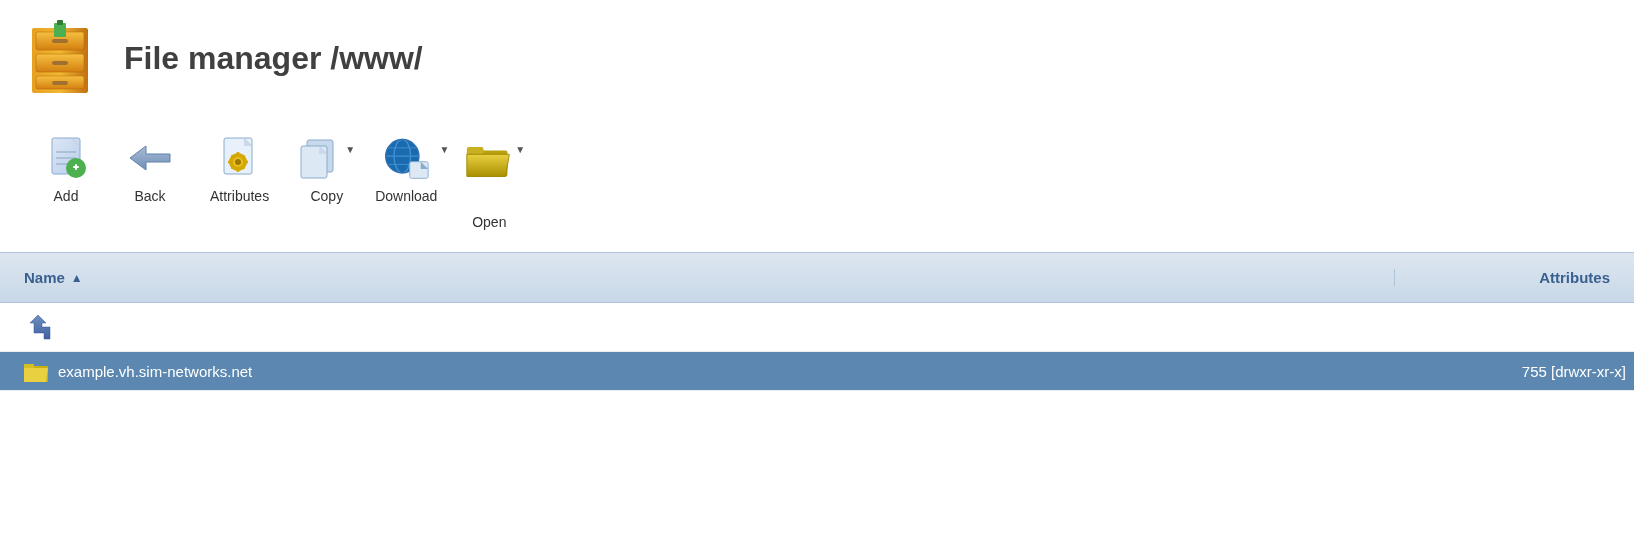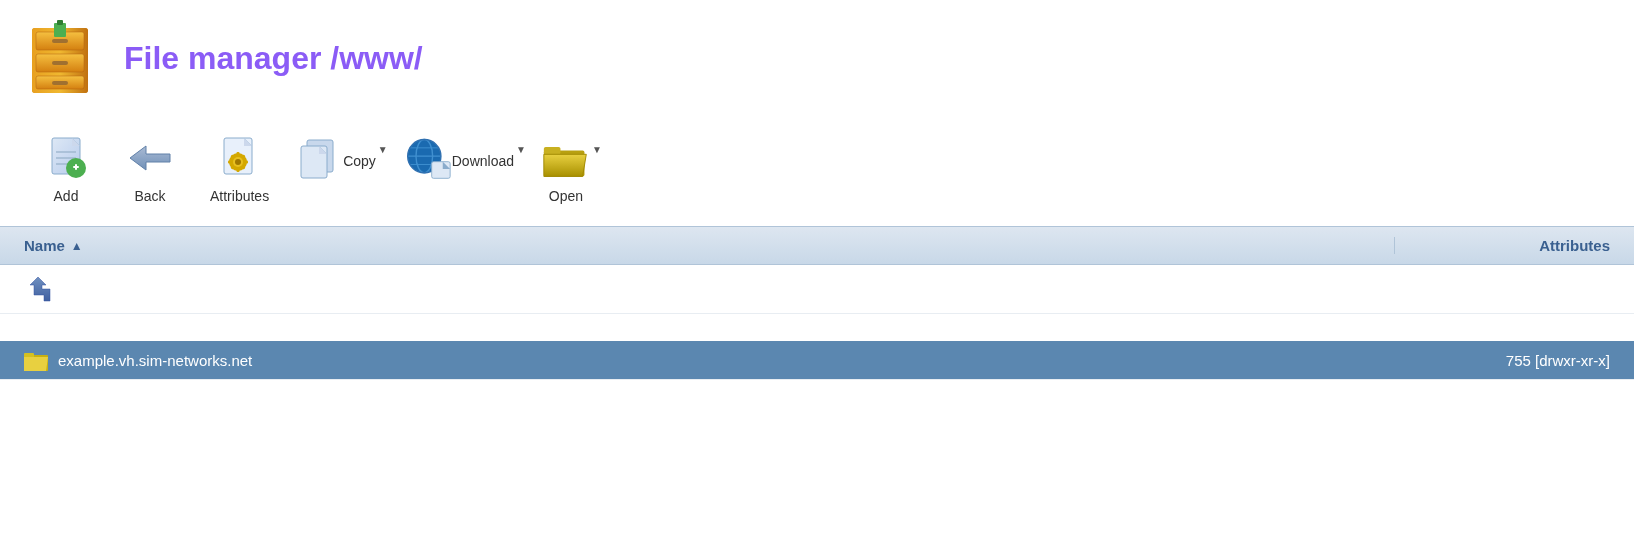--- a/index.html
+++ b/index.html
@@ -20,21 +20,21 @@
     }
     .header-icon {
       width: 80px;
       height: 80px;
       margin-right: 20px;
       flex-shrink: 0;
     }
     .header-title {
       font-size: 32px;
       font-weight: bold;
-      color: #8b5cf6;
+      color: #404040;
     }
 
     
     .toolbar {
       display: flex;
       align-items: flex-start;
       padding: 14px 24px 18px 24px;
       background: #fff;
       gap: 0;
     }
@@ -67,21 +67,21 @@
       margin-left: 2px;
       cursor: pointer;
     }
 
     
     .table-header {
       display: flex;
       background: linear-gradient(to bottom, #dde6f0, #c8d8e8);
       border-top: 1px solid #b0c4d8;
       border-bottom: 1px solid #b0c4d8;
-      padding: 10px 0;
+      padding: 16px 0;
     }
     .table-header-name {
       flex: 1;
       padding-left: 24px;
       font-size: 15px;
       font-weight: bold;
       color: #3a6090;
       display: flex;
       align-items: center;
       gap: 6px;
@@ -117,21 +117,21 @@
       flex: 1;
       padding-left: 24px;
       display: flex;
       align-items: center;
       gap: 10px;
       font-size: 15px;
       color: #fff;
     }
     .table-row-cell-attrs {
       width: 240px;
-      padding-right: 24px;
+      padding-right: 8px;
       font-size: 15px;
       color: #fff;
       text-align: right;
     }
 
     
     svg { display: block; }
 
     
     .cabinet-svg {
@@ -243,59 +243,59 @@
         <rect x="13" y="30" width="3" height="3" rx="1" fill="#d4a800" transform="rotate(-45,14.5,31.5)"></rect>
         <rect x="24" y="19" width="3" height="3" rx="1" fill="#d4a800" transform="rotate(-45,25.5,20.5)"></rect>
       </svg>
     </div>
     <span class="toolbar-item-label">Attributes</span>
   </div>
 
 
 
   <div class="toolbar-item" style="flex-direction:row;align-items:flex-start;padding:4px 8px;">
-    <div style="display:flex;flex-direction:row;align-items:center;">
+    <div style="display:flex;flex-direction:column;align-items:flex-end;">
       <div class="toolbar-icon">
         <svg width="48" height="44" viewBox="0 0 48 44" xmlns="http://www.w3.org/2000/svg">
 
           <rect x="12" y="4" width="26" height="32" rx="2" fill="#c8d8ec" stroke="#8aaccc" stroke-width="1"></rect>
 
           <rect x="6" y="10" width="26" height="32" rx="2" fill="#dde8f5" stroke="#8aaccc" stroke-width="1"></rect>
           <polygon points="24,10 32,18 24,18" fill="#8aaccc"></polygon>
           <polygon points="24,10 24,18 32,18" fill="#ccd8ec"></polygon>
         </svg>
       </div>
       <span class="toolbar-item-label">Copy</span>
     </div>
     <span class="dropdown-arrow">▼</span>
   </div>
 
   <div class="toolbar-item" style="flex-direction:row;align-items:flex-start;padding:4px 8px;">
-    <div style="display:flex;flex-direction:row;align-items:center;">
+    <div style="display:flex;flex-direction:column;align-items:center;">
       <div class="toolbar-icon">
         <svg width="52" height="44" viewBox="0 0 52 44" xmlns="http://www.w3.org/2000/svg">
 
           <circle cx="22" cy="20" r="18" fill="#1a6ab0"></circle>
           <ellipse cx="22" cy="20" rx="9" ry="18" fill="none" stroke="#4090d0" stroke-width="1.5"></ellipse>
           <line x1="4" y1="20" x2="40" y2="20" stroke="#4090d0" stroke-width="1.5"></line>
           <line x1="6" y1="11" x2="38" y2="11" stroke="#4090d0" stroke-width="1"></line>
           <line x1="6" y1="29" x2="38" y2="29" stroke="#4090d0" stroke-width="1"></line>
           <circle cx="22" cy="20" r="18" fill="none" stroke="#3070b0" stroke-width="1.5"></circle>
 
           <rect x="30" y="26" width="20" height="18" rx="2" fill="#dde8f5" stroke="#8aaccc" stroke-width="1"></rect>
           <polygon points="42,26 50,34 42,34" fill="#8aaccc"></polygon>
         </svg>
       </div>
       <span class="toolbar-item-label">Download</span>
     </div>
     <span class="dropdown-arrow">▼</span>
   </div>
 
   <div class="toolbar-item" style="flex-direction:row;align-items:flex-start;padding:4px 8px;">
-    <div style="display:flex;flex-direction:column;align-items:center;">
+    <div style="display:flex;flex-direction:column;align-items:center;gap:26px;">
       <div class="toolbar-icon">
         <svg width="52" height="44" viewBox="0 0 52 44" xmlns="http://www.w3.org/2000/svg">
 
           <defs>
             <linearGradient id="folderGrad" x1="0" y1="0" x2="0" y2="1">
               <stop offset="0%" stop-color="#e8d040"></stop>
               <stop offset="100%" stop-color="#a89000"></stop>
             </linearGradient>
           </defs>
 
@@ -336,21 +336,21 @@
           </linearGradient>
         </defs>
 
         <path d="M6,28 L6,14 L2,14 L12,4 L22,14 L18,14 L18,22 L26,22 L26,28 Z" fill="none"></path>
 
         <polygon points="14,4 6,12 10,12 10,22 20,22 20,28 26,28 26,16 18,16 18,12 22,12" fill="url(#upArrowGrad)" stroke="#3050a0" stroke-width="0.5"></polygon>
       </svg>
     </div>
   </div>
 
-  <div class="table-row table-row-selected" style="padding:8px 0;margin-top:27px;">
+  <div class="table-row table-row-selected" style="padding:8px 0;">
     <div class="table-row-cell-name">
 
       <svg width="24" height="22" viewBox="0 0 24 22" xmlns="http://www.w3.org/2000/svg">
         <rect x="0" y="6" width="24" height="16" rx="1" fill="#c8b010"></rect>
         <rect x="0" y="4" width="10" height="5" rx="1" fill="#d4c020"></rect>
         <path d="M0,8 L24,8 L22,22 L0,22 Z" fill="#e8d040"></path>
       </svg>
       <span>example.vh.sim-networks.net</span>
     </div>
     <div class="table-row-cell-attrs">

